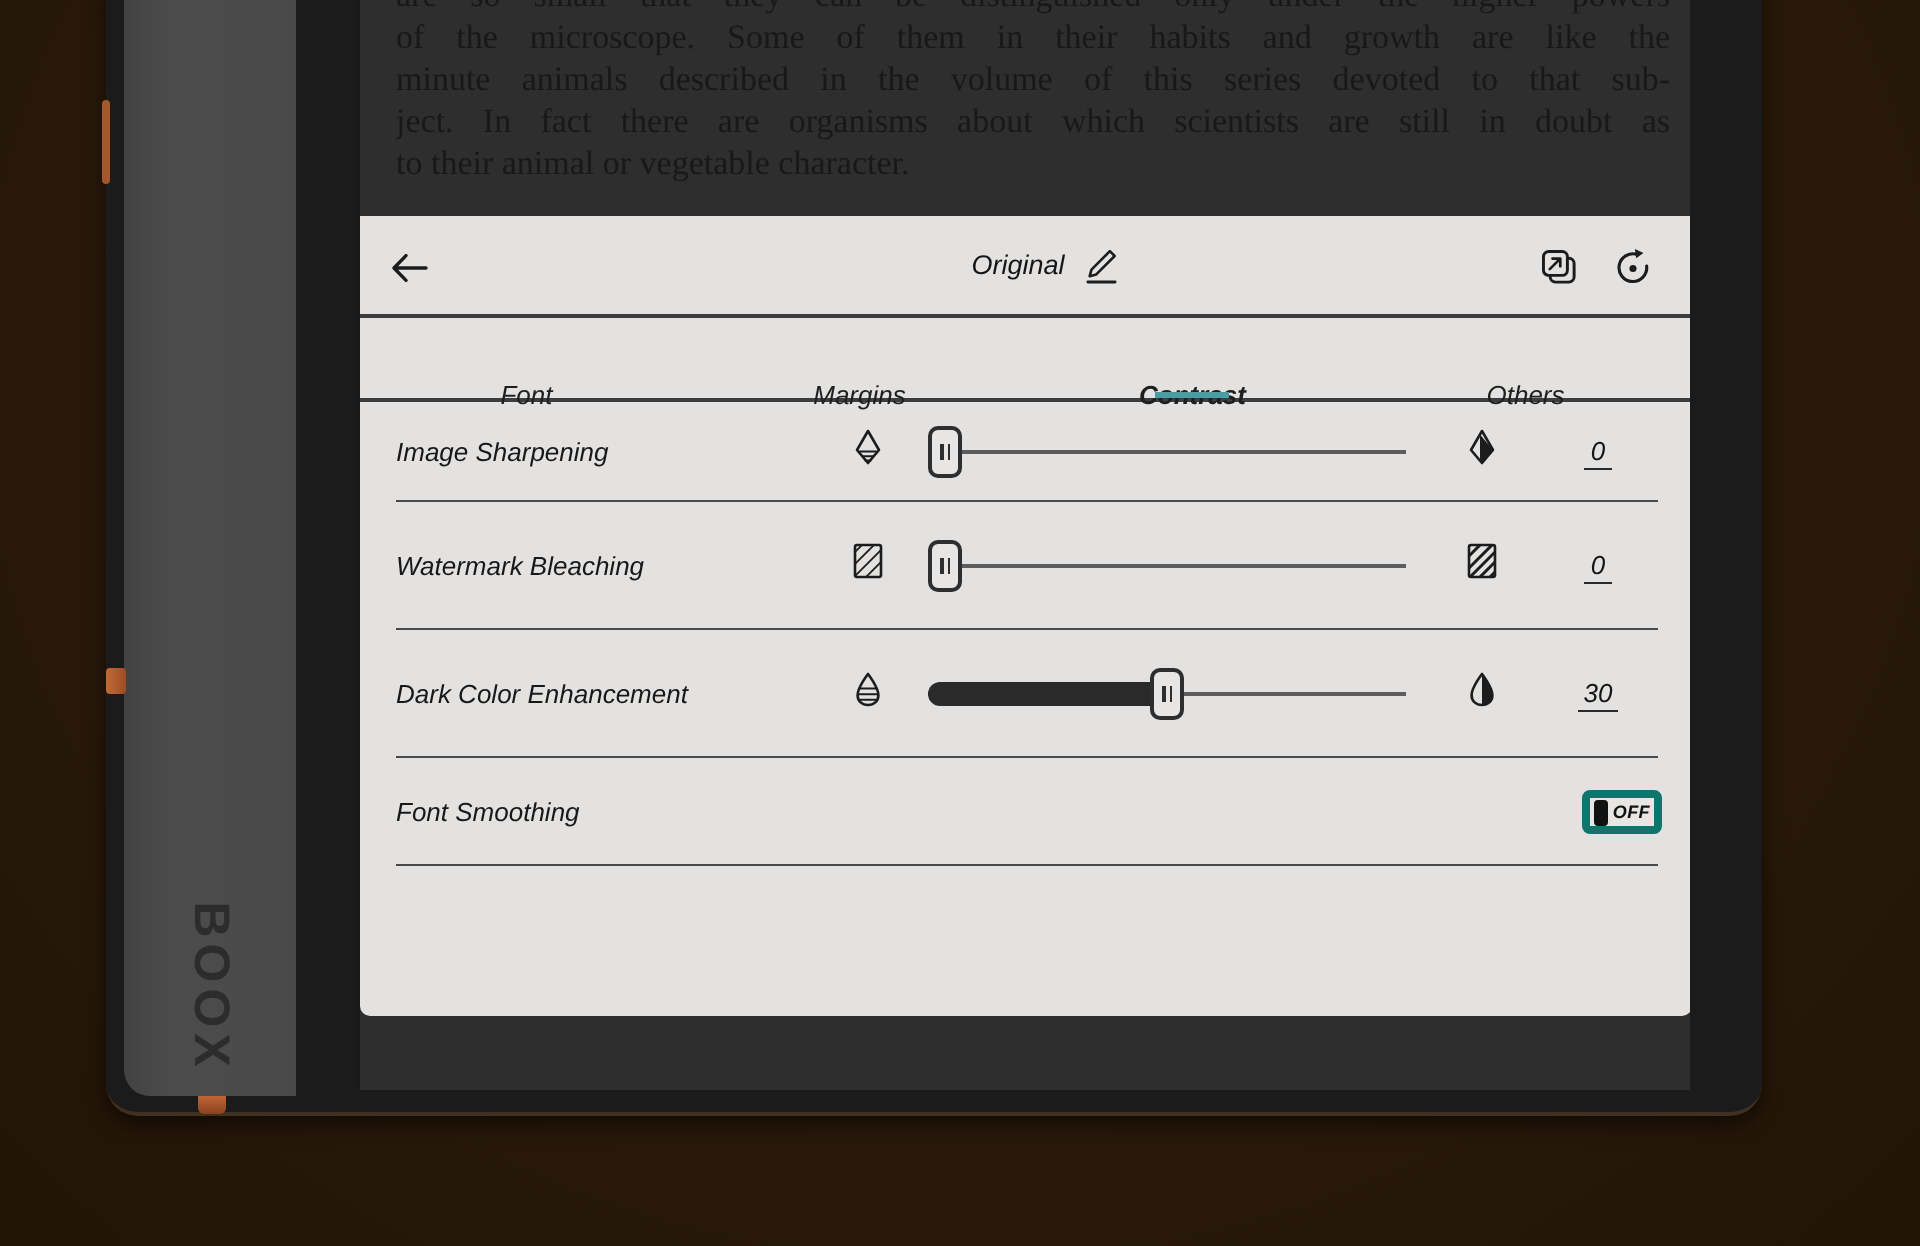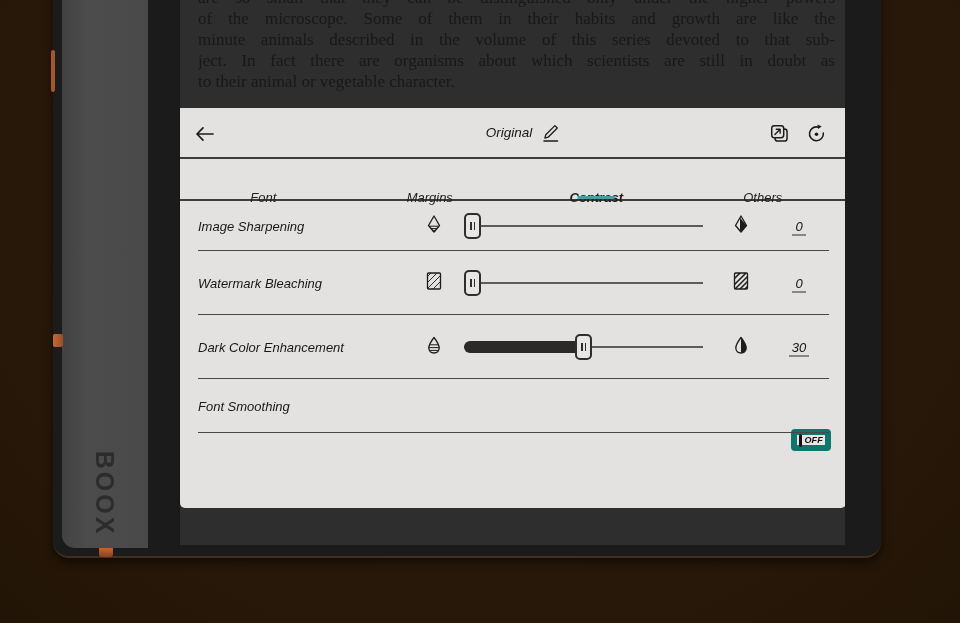--- a/index.html
+++ b/index.html
@@ -105,22 +105,22 @@
 
   .value-box { position:absolute; left:597px; width:44px; top:50%; transform:translateY(-50%);
     text-align:center; }
   .value-box span {
     display:inline-block; font-size:13px; color:#141414;
     border-bottom:1.5px solid #2a2a2a; padding:0 3px 1px;
   }
 
   .toggle {
     position:absolute; left:611px; top:50%; transform:translateY(-50%);
-    width:40px; height:22px; border:6px solid #0f766e; border-radius:4px;
-    background:#e7e6e4; display:flex; align-items:center; padding:0 2px; cursor:pointer;margin-top:34px;
+    width:40px; height:22px; border:4px solid #0f766e; border-radius:4px;
+    background:#e7e6e4; display:flex; align-items:center; padding:0 2px; cursor:pointer;
   }
   .toggle .knob { width:13px; height:13px; background:#111; border-radius:2px; }
   .toggle .state { font-size:9px; font-weight:bold; color:#111; margin-left:2px; letter-spacing:0.2px; }
 
   svg.stroke { stroke:#1c1c1c; fill:none; stroke-width:1.5; stroke-linecap:round; stroke-linejoin:round; }
 </style>
 </head>
 <body>
 
 <div class="device">

